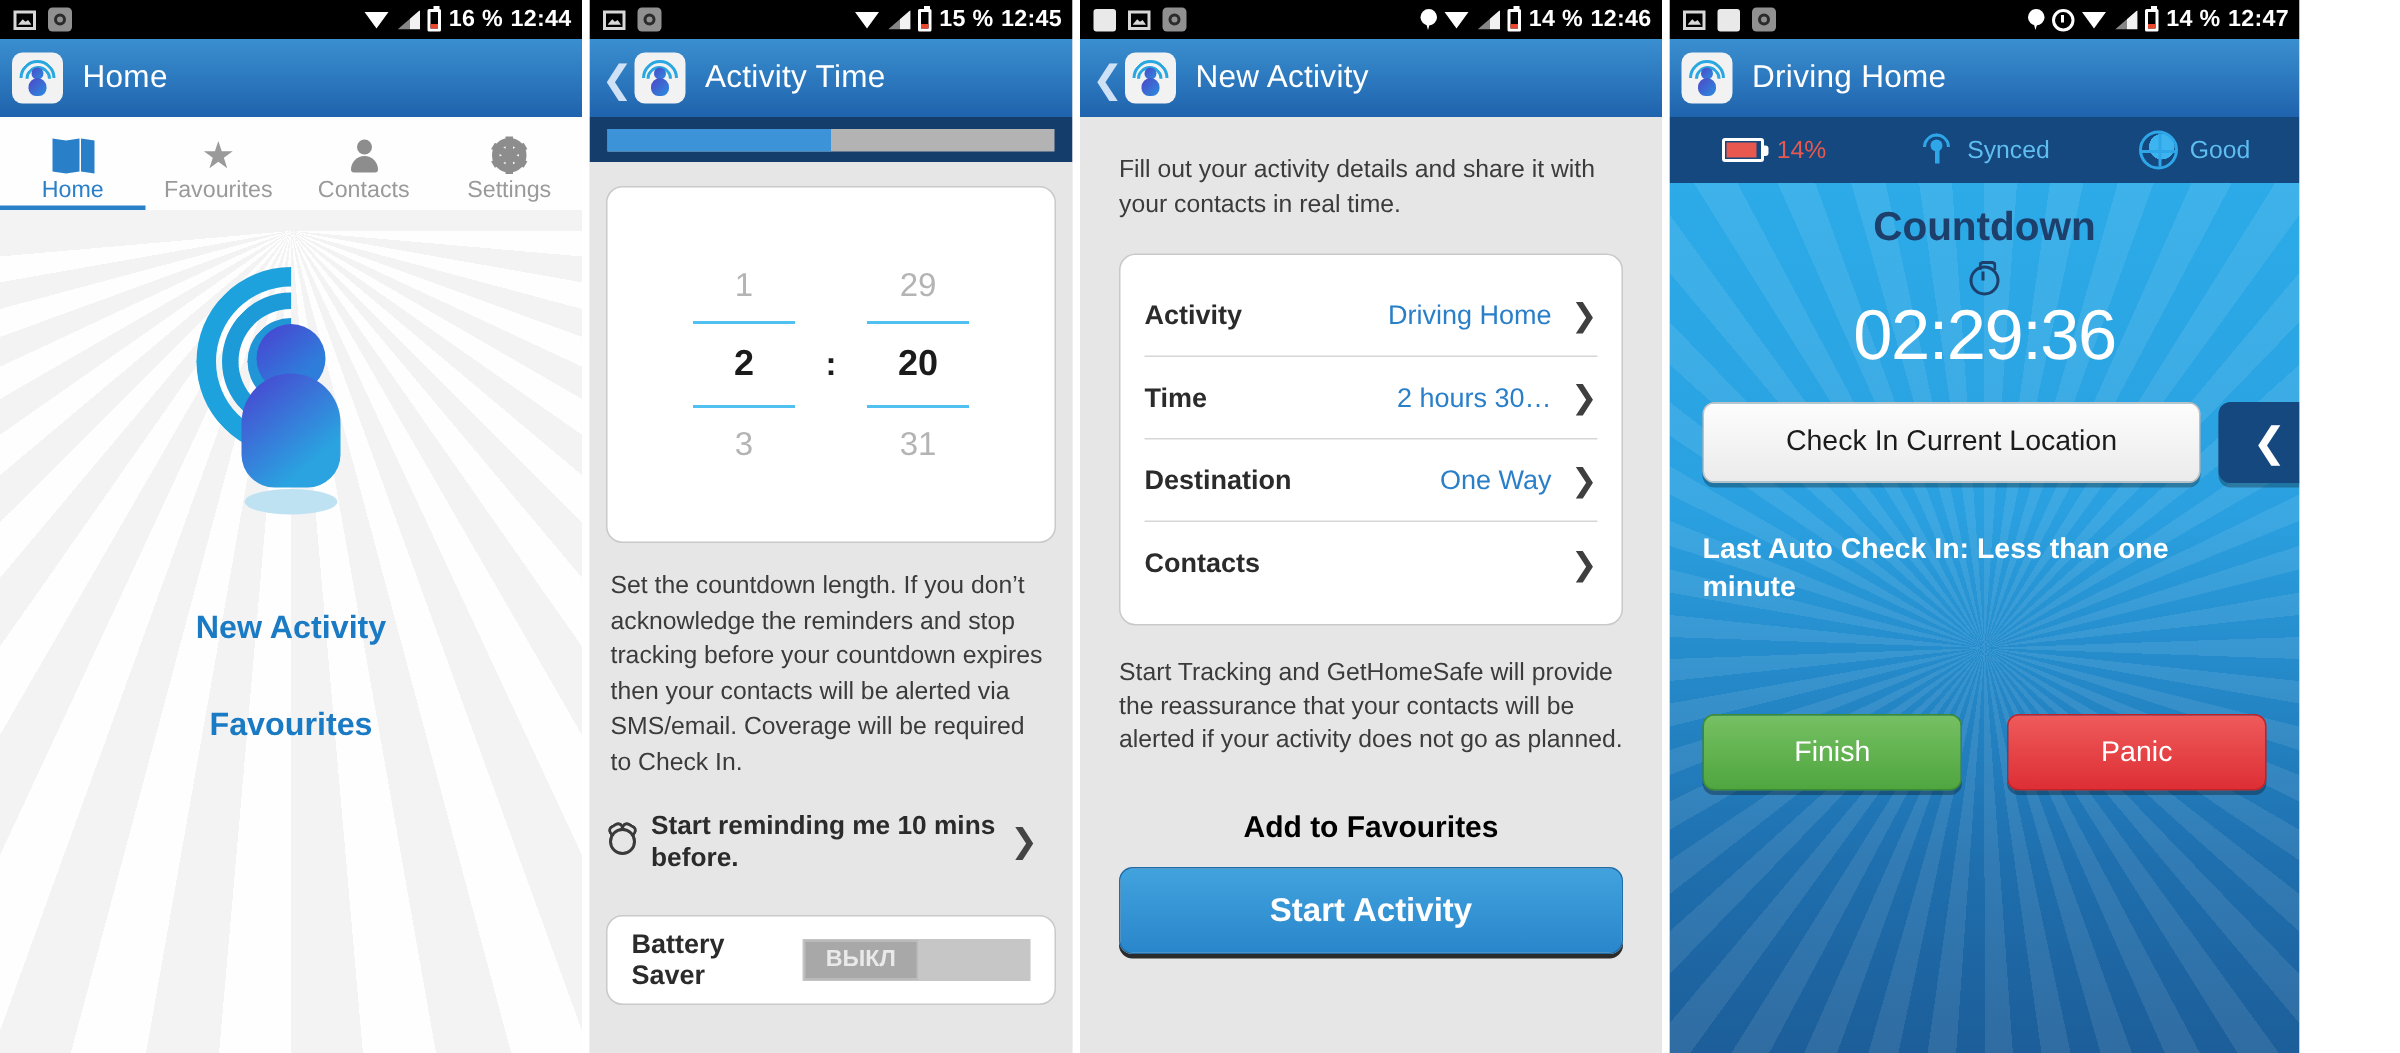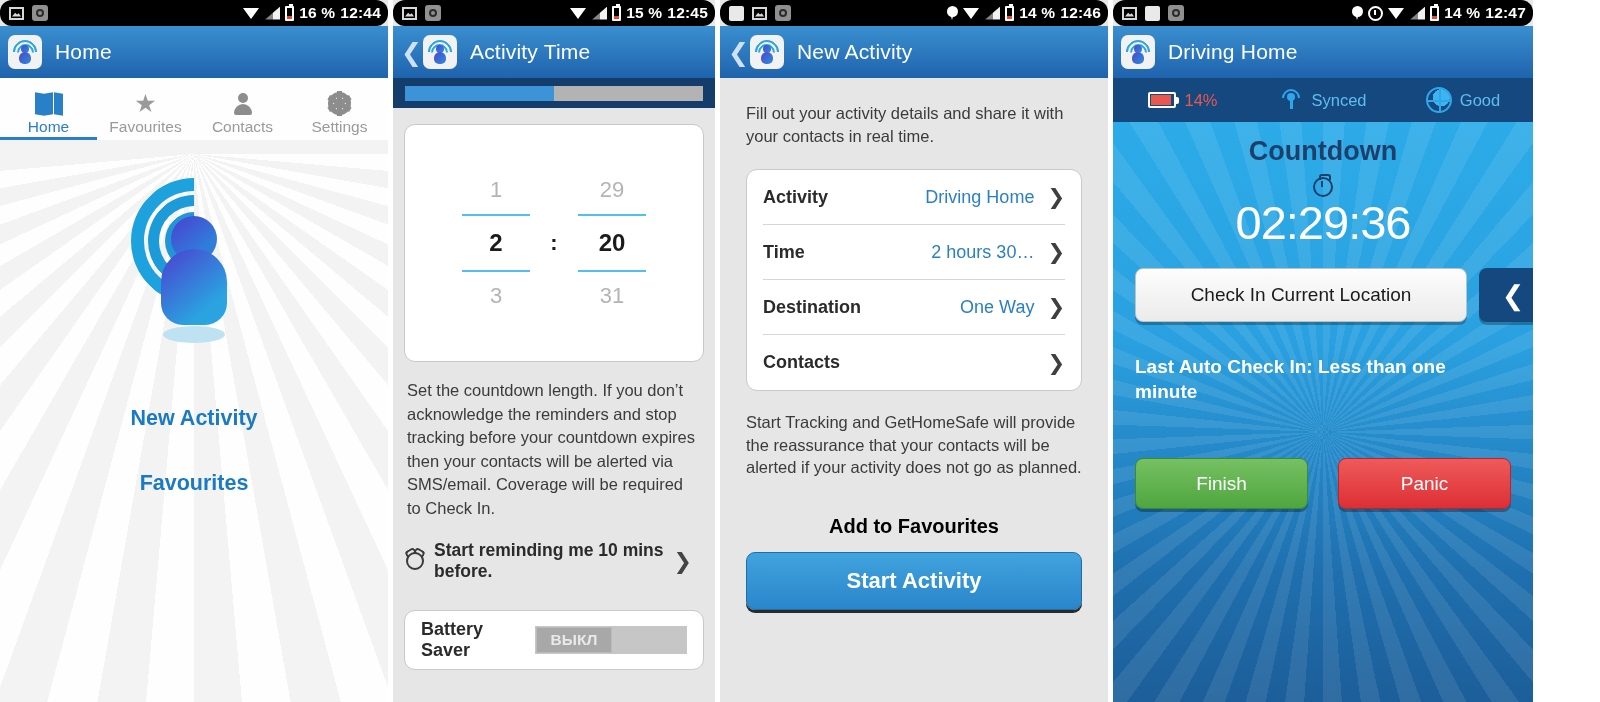--- a/index.html
+++ b/index.html
@@ -15,21 +15,21 @@
   .p1 { width: 388px; }
   .gap { width: 5px; background: #ffffff; height: 702px; flex: 0 0 5px; }
   .p2 { width: 322px; }
   .p3 { width: 388px; }
   .p4 { width: 420px; }
 
   
   .statusbar {
     height: 26px; background: #000; color: #fff;
     display: flex; align-items: center; padding: 0 7px 0 9px;
-    font-size: 15px; font-weight: bold; letter-spacing: .2px; border-radius: 12px;
+    font-size: 15px; font-weight: bold; letter-spacing: .2px;
   }
   .sb-left { display: flex; align-items: center; gap: 8px; }
   .sb-right { margin-left: auto; display: flex; align-items: center; gap: 5px; }
   .sb-time { font-size: 15.5px; font-weight: bold; }
   .ic { display: inline-block; }
   .ic-img { width: 15px; height: 13px; border: 2px solid #d8d8d8; position: relative; }
   .ic-img::after{content:"";position:absolute;left:1px;bottom:1px;width:9px;height:5px;
      background:#d8d8d8;clip-path:polygon(0 100%,35% 25%,55% 60%,75% 35%,100% 100%);}
   .ic-sq { width: 15px; height: 15px; background: #e9e9e9; border-radius: 2px; }
   .ic-cam { width: 16px; height: 16px; background:#909090; border-radius:3px;
@@ -142,21 +142,21 @@
   .batsaver .lbl { font-size:18px; font-weight:bold; color:#2b2b2b; }
   .switch { margin-left:auto; width:155px; height:28px; background:#c6c6c6; position:relative;
      display:flex; align-items:center; }
   .switch .knob { width:76px;height:26px; background:#a8a8a8; margin-left:1px;
      display:flex;align-items:center;justify-content:center; color:#e9e9e9; font-size:15.5px;
      font-weight:bold; border:1px solid #bbb;}
 
   
   .p3body { background:#e6e6e6; height: calc(702px - 26px - 52px); padding: 24px 26px 0 26px; }
   .p3desc { color:#3b3b3b; font-size:16.5px; line-height:22.5px; }
-  .rowcard { margin-top: 22px; padding: 0 16px; }
+  .rowcard { margin-top: 22px; padding: 13px 16px; }
   .frow { height:55px; display:flex; align-items:center; border-bottom:1px solid #d6d6d6; }
   .frow:last-child { border-bottom:none; }
   .frow .k { font-size:18px; font-weight:bold; color:#2b2b2b; }
   .frow .v { margin-left:auto; font-size:18px; color:#2a7fc9; }
   .frow .chev { margin-left:13px; color:#3f3f3f; font-size:21px; font-weight:bold;
      font-family:"DejaVu Sans",sans-serif; }
   .p3desc2 { color:#3b3b3b; font-size:16.5px; line-height:22.5px; margin-top: 20px; }
   .addfav { text-align:center; font-size:20px; font-weight:bold; color:#000000; margin-top: 36px; }
   .startbtn { margin-top: 14px; height:58px; border-radius:9px;
      background: linear-gradient(to bottom, #41a3de 0%, #2a86cb 100%);
@@ -203,21 +203,21 @@
   .checkinrow { position:relative; margin-top: 22px; display:flex; align-items:stretch; }
   .checkin { flex:1; height:54px; background:linear-gradient(to bottom,#fdfdfd,#ebebeb);
      border:1px solid #c0c0c0; border-radius:8px; box-shadow:0 3px 0 rgba(0,0,0,.28);
      display:flex;align-items:center;justify-content:center; color:#1b1b1b; font-size:19px; }
   .chevbtn { width:68px; height:54px; margin-left:12px; margin-right:-36px;
      background:#14487e; border-radius:8px; box-shadow:0 3px 0 rgba(0,0,0,.28);
      display:flex; align-items:center; justify-content:center; color:#fff; font-size:27px;
      font-weight:bold; font-family:"DejaVu Sans",sans-serif; }
   .lastcheck { position:relative; margin-top:32px; color:#fff; font-size:19px; font-weight:bold;
      line-height:25px; }
-  .btnrow { position:relative; margin-top: 54px; display:flex; gap:30px; }
+  .btnrow { position:relative; margin-top: 72px; display:flex; gap:30px; }
   .bigbtn { flex:1; height:51px; border-radius:8px; display:flex; align-items:center;
      justify-content:center; color:#fff; font-size:19px; box-shadow:0 3px 0 rgba(0,0,0,.30); }
   .finish { background: linear-gradient(to bottom, #76c063 0%, #4fa63f 100%); border:1px solid #3e8a31;}
   .panic { background: linear-gradient(to bottom, #ef5a5a 0%, #dd2f35 100%); border:1px solid #c12227;}
 </style>
 </head>
 <body>
 
 <div class="strip">
 

